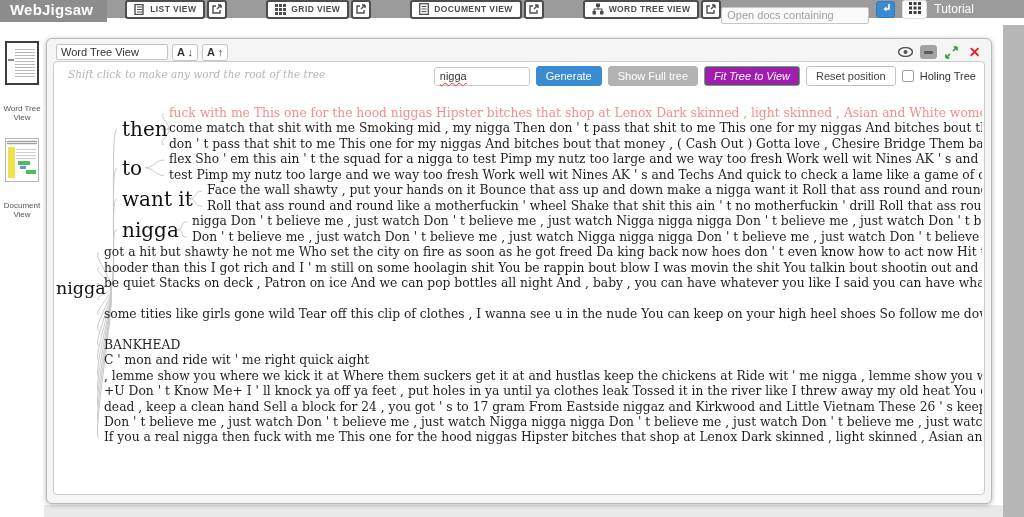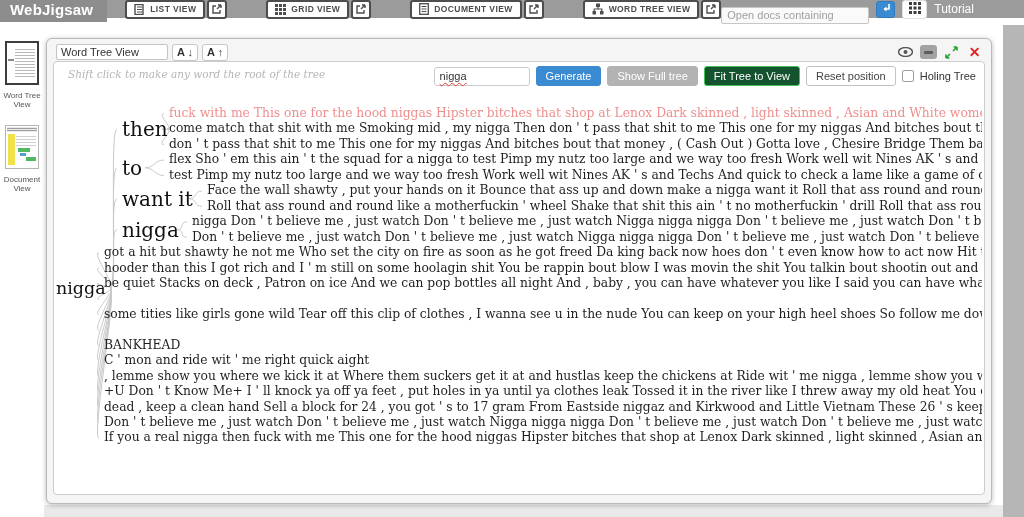--- a/index.html
+++ b/index.html
@@ -35,21 +35,21 @@
 
   
   .sidebar { position:absolute; left:0; top:25px; width:44px; bottom:0; background:#fff; }
   .thumbwrap { width:44px; text-align:center; margin-top:16px; }
   .thumb { width:34px; height:44px; margin:0 auto; background:#fff; position:relative; overflow:hidden; }
   .thumb-selected { border:2px solid #3d3d3d; }
   .thumb-plain { border:1px solid #b5b5b5; }
   .thumb-lines { position:absolute; left:8px; right:2px; top:4px; bottom:4px;
       background:repeating-linear-gradient(#fff 0 2px, #b9b9b9 2px 3px); }
   .thumb-root { position:absolute; left:1px; top:16px; width:6px; height:2px; background:#8a8a8a; }
-  .thumb-cap { font-size:8px; line-height:9px; color:#555; margin-top:6px; }
+  .thumb-cap { font-size:8px; line-height:9px; color:#555; margin-top:19px; }
   .t2-head { position:absolute; left:1px; top:1px; right:1px; height:5px;
       background:repeating-linear-gradient(#e9e9e9 0 1px, #9f9f9f 1px 2px); }
   .t2-col { position:absolute; left:2px; top:8px; width:7px; bottom:3px; background:#f0e14b; }
   .t2-rows { position:absolute; left:10px; top:8px; right:2px; height:12px;
       background:repeating-linear-gradient(#fff 0 2px, #cfcfcf 2px 3px); }
   .t2-green1 { position:absolute; left:12px; top:22px; width:12px; height:4px; background:#53b95e; }
   .t2-blue { position:absolute; left:14px; top:27px; width:6px; height:3px; background:#5a9bd4; }
   .t2-green2 { position:absolute; left:20px; top:31px; width:10px; height:4px; background:#53b95e; }
 
   
@@ -76,21 +76,21 @@
 
   .controls { position:absolute; right:8px; top:4px; display:flex; align-items:center; gap:6px; }
   .q-input { width:96px; height:19px; border:1px solid #ccc; border-radius:3px; background:#fff;
              font-size:11px; color:#333; display:flex; align-items:center; padding:0 5px; cursor:text; }
   .misspell { text-decoration:underline; text-decoration-style:wavy; text-decoration-color:#e03a3a;
               text-decoration-thickness:1px; text-underline-offset:2px; color:#333; }
   .cbtn { height:20px; border-radius:3px; font-size:11px; padding:0 9px; display:flex;
           align-items:center; cursor:pointer; border:1px solid transparent; white-space:nowrap; }
   .btn-blue { background:#3a8bd2; border-color:#3a8bd2; color:#fff; }
   .btn-gray { background:#b3b3b3; border-color:#b3b3b3; color:#fff; }
-  .btn-green { background:#14532d; border-color:#41c153; color:#fff; }
+  .btn-green { background:#a21caf; border-color:#41c153; color:#fff;font-style:italic; }
   .btn-white { background:#fff; border-color:#c2c2c2; color:#444; }
   .chk { width:12px; height:12px; border:1px solid #9d9d9d; border-radius:2px; background:#fff; cursor:pointer; }
   .chk-label { font-size:11px; color:#333; }
 
   
   .tree { position:absolute; inset:0; }
   .tree svg { position:absolute; inset:0; pointer-events:none; }
   .leaf { position:absolute; right:2px; height:15.45px; line-height:15.45px;
           font-family:"DejaVu Serif", serif; font-size:12.3px; color:#1f1f1f;
           white-space:nowrap; overflow:hidden; cursor:pointer; }

